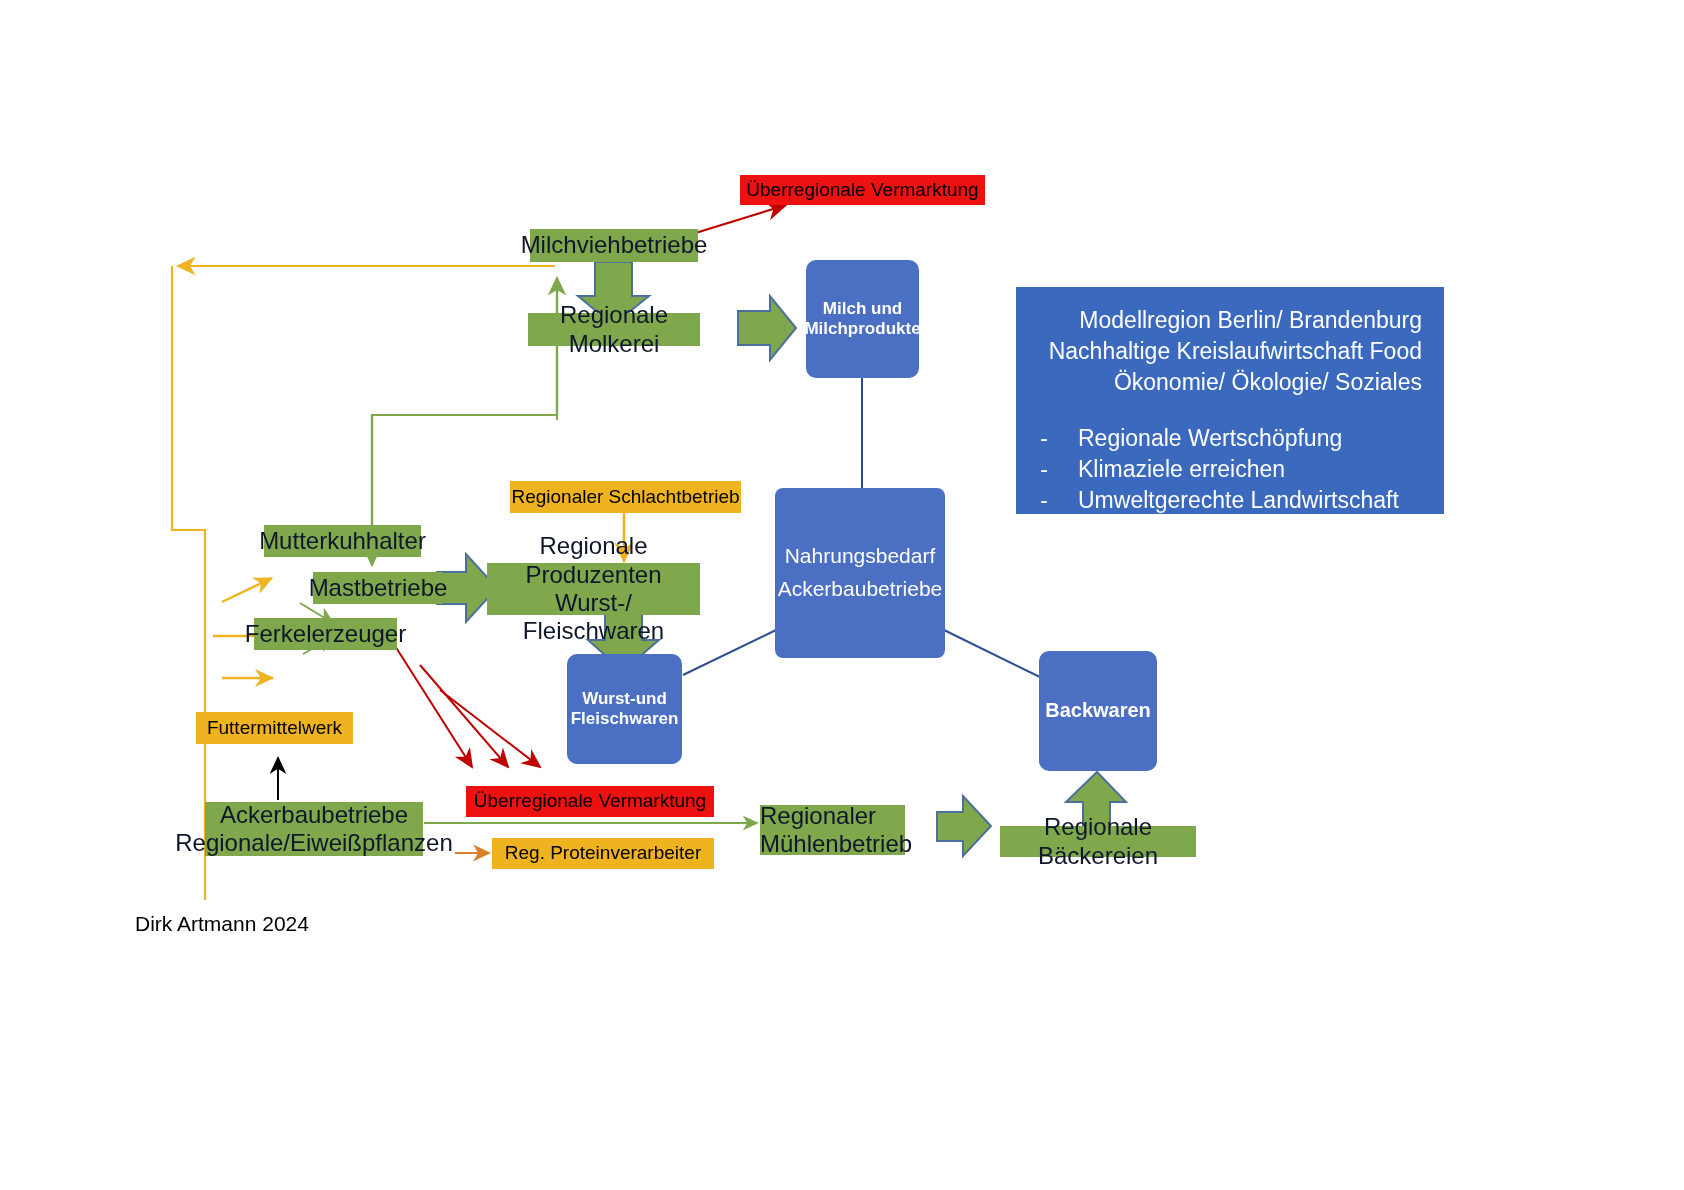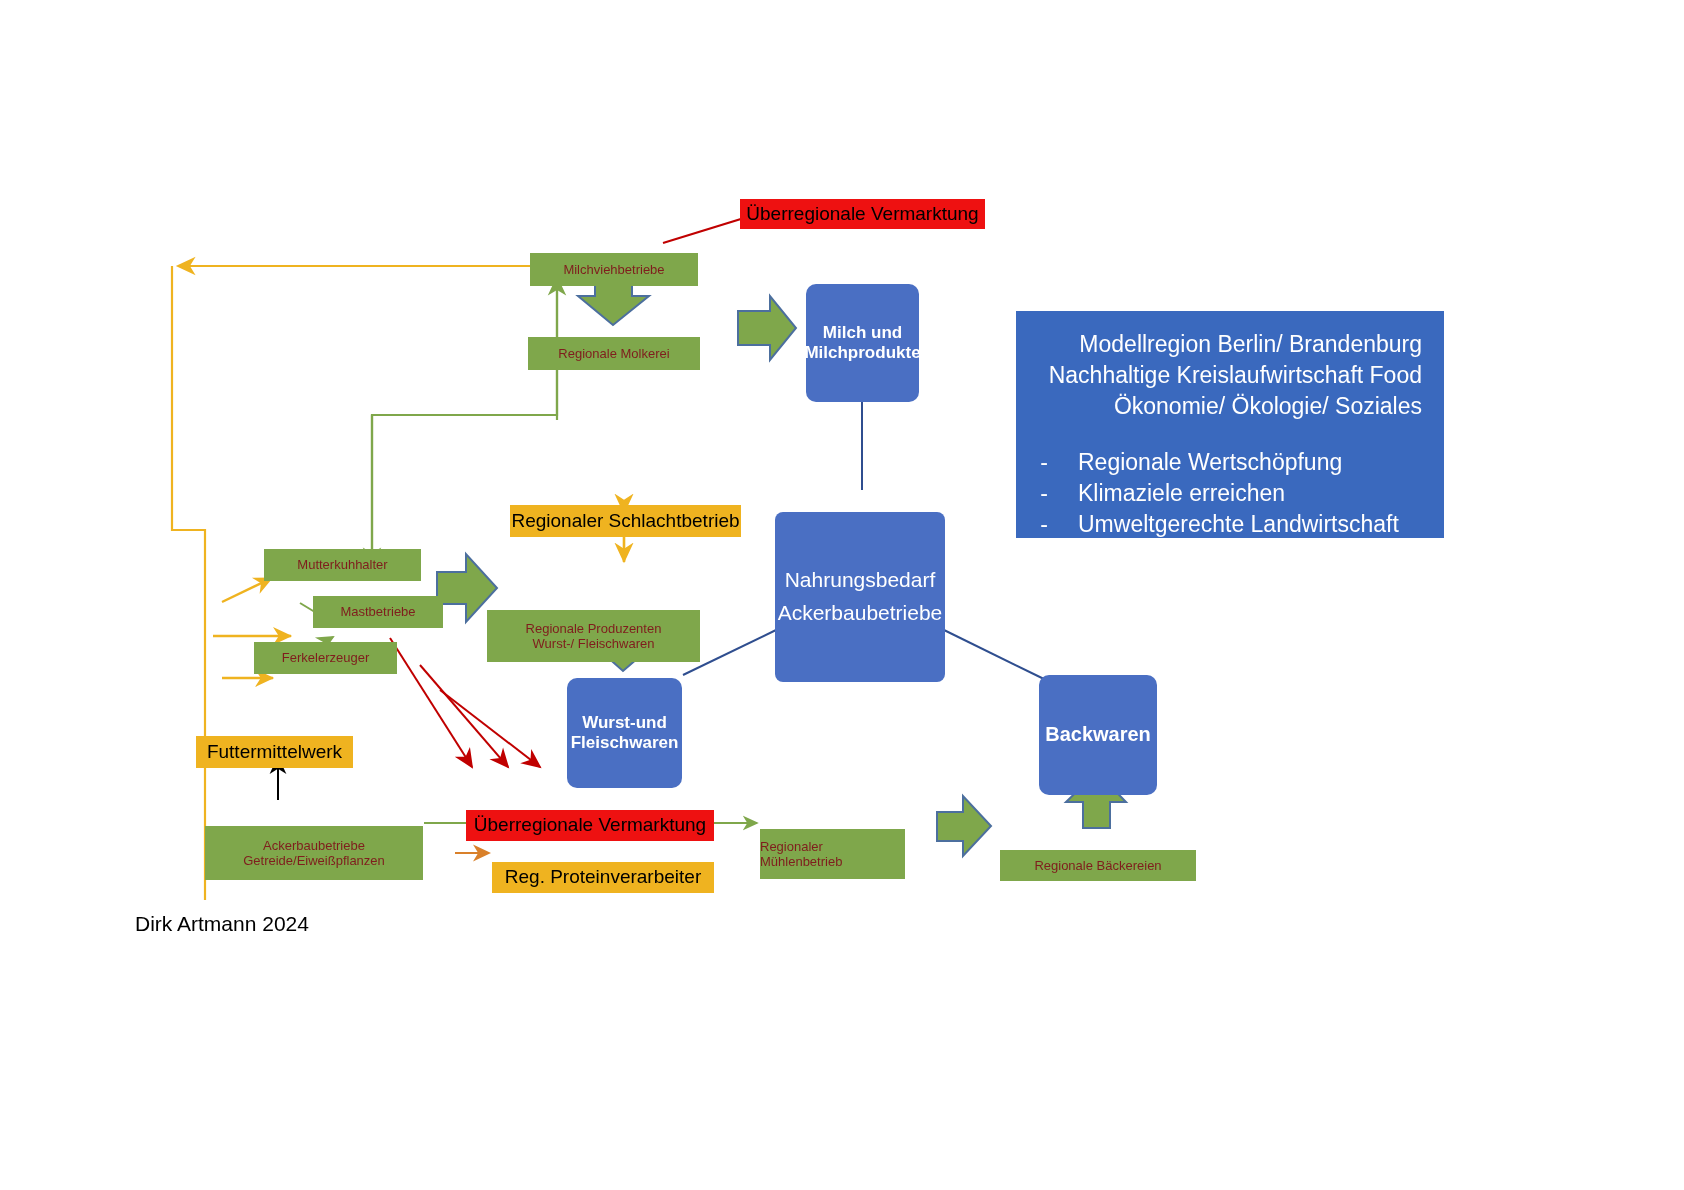--- a/index.html
+++ b/index.html
@@ -28,26 +28,25 @@
     pointer-events: none;
   }
   .node {
     position: absolute;
     box-sizing: border-box;
     display: flex;
     align-items: center;
     justify-content: center;
     text-align: center;
     line-height: 1.18;
-    margin-top: 24px;
   }
   .green-box {
     background: #7FA74B;
-    color: #7f1d1d;
-    font-size: 13px;
+    color: #0f172a;
+    font-size: 24px;
     font-weight: 400;
   }
   .yellow-box {
     background: #EFB320;
     color: #000000;
     font-size: 19px;
     font-weight: 400;
   }
   .red-box {
     background: #EE1111;
@@ -221,21 +220,21 @@
   </div>
 
   <div class="node green-box" style="left:313px; top:572px; width:130px; height:32px;">
     <span>Mastbetriebe</span>
   </div>
 
   <div class="node green-box" style="left:254px; top:618px; width:143px; height:32px;">
     <span>Ferkelerzeuger</span>
   </div>
 
-  <div class="node green-box two-line" style="left:487px; top:586px; width:213px; height:52px;">
+  <div class="node green-box two-line" style="left:487px; top:563px; width:213px; height:52px;">
     <span>Regionale Produzenten</span>
     <span>Wurst-/ Fleischwaren</span>
   </div>
 
   <div class="node blue-round two-line" style="left:567px; top:654px; width:115px; height:110px;">
     <span>Wurst-und</span>
     <span>Fleischwaren</span>
   </div>
 
   <div class="node blue-round big two-line" style="left:775px; top:488px; width:170px; height:170px; gap:8px;">
@@ -246,21 +245,21 @@
   <div class="node blue-round" style="left:1039px; top:651px; width:118px; height:120px; font-size:20px; font-weight:700;">
     <span>Backwaren</span>
   </div>
 
   <div class="node yellow-box" style="left:196px; top:712px; width:157px; height:32px;">
     <span>Futtermittelwerk</span>
   </div>
 
   <div class="node green-box two-line" style="left:205px; top:802px; width:218px; height:54px;text-align:center;">
     <span>Ackerbaubetriebe</span>
-    <span>Getreide/Eiweißpflanzen</span>
+    <span>Regionale/Eiweißpflanzen</span>
   </div>
 
   <div class="node red-box" style="left:466px; top:786px; width:248px; height:31px;">
     <span>Überregionale Vermarktung</span>
   </div>
 
   <div class="node yellow-box" style="left:492px; top:838px; width:222px; height:31px;">
     <span>Reg. Proteinverarbeiter</span>
   </div>
 

